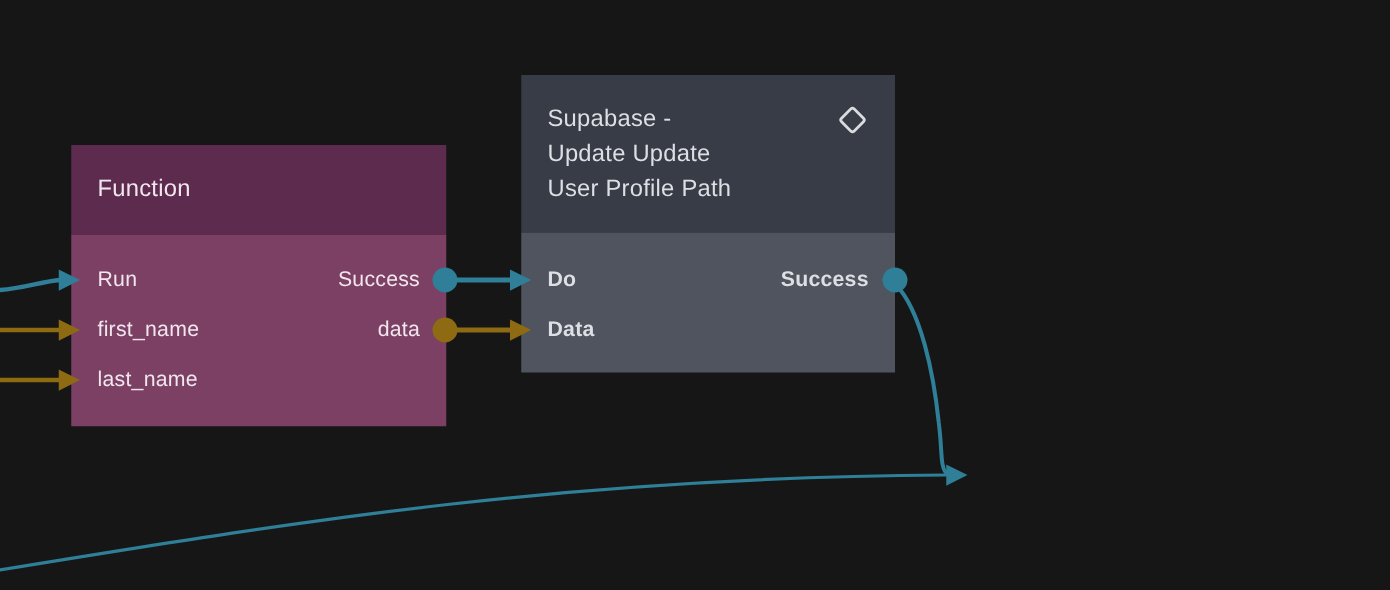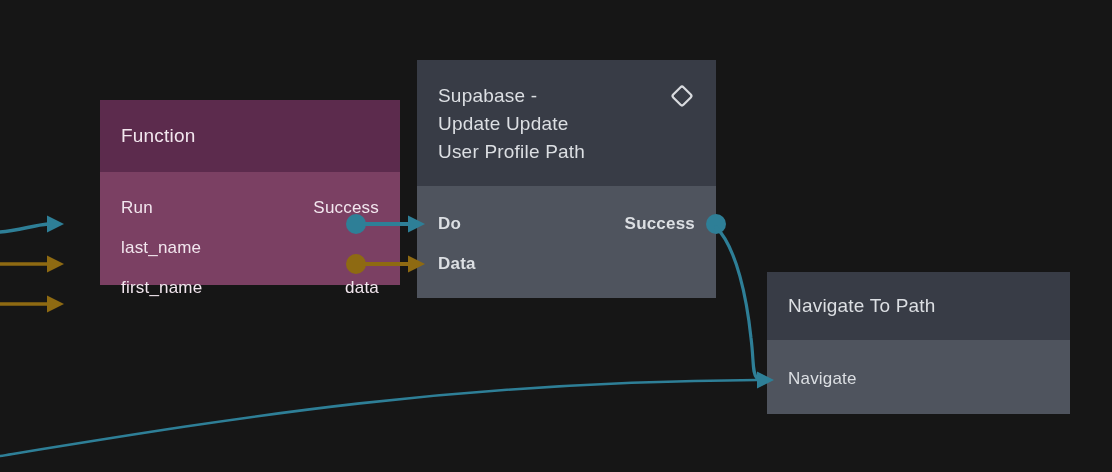--- a/index.html
+++ b/index.html
@@ -46,23 +46,23 @@
     height:40px;
     display:flex;
     align-items:center;
     justify-content:space-between;
     padding:0 21px;
     box-sizing:border-box;
   }
   .port-label{font-size:17px;letter-spacing:0.2px;}
 
   
-  .node-function{left:57px;top:100px;width:300px;height:225px;margin-left:43px;}
+  .node-function{left:57px;top:116px;width:300px;height:225px;}
   .node-function .node-header{height:72px;background:var(--function-header);color:var(--function-text);}
-  .node-function .node-body{height:113px;background:var(--function-body);color:var(--function-text);padding-top:16px;}
+  .node-function .node-body{height:153px;background:var(--function-body);color:var(--function-text);padding-top:16px;}
 
   
   .node-supabase{left:417px;top:60px;width:299px;height:238px;}
   .node-supabase .node-header{height:126px;background:var(--node-header);color:var(--node-text);align-items:flex-start;padding-top:22px;}
   .node-supabase .node-body{height:112px;background:var(--node-body);color:var(--node-text);padding-top:18px;font-weight:bold;}
   .title-lines span{display:block;}
   .header-icon{
     position:absolute;
     right:22px;top:24px;
     width:24px;height:24px;
@@ -88,26 +88,26 @@
   <div class="node node-function">
     <div class="node-header">
       <span class="node-title">Function</span>
     </div>
     <div class="node-body">
       <div class="port-row">
         <span class="port-label">Run</span>
         <span class="port-label">Success</span>
       </div>
       <div class="port-row">
+        <span class="port-label">first_name</span>
+        <span class="port-label">data</span>
+      </div>
+      <div class="port-row">
         <span class="port-label">last_name</span>
         <span class="port-label"></span>
-      </div>
-      <div class="port-row">
-        <span class="port-label">first_name</span>
-        <span class="port-label">data</span>
       </div>
     </div>
   </div>
 
   <div class="node node-supabase">
     <div class="node-header">
       <span class="node-title title-lines">
         <span>Supabase -</span>
         <span>Update Update</span>
         <span>User Profile Path</span>
@@ -121,31 +121,20 @@
         <span class="port-label">Do</span>
         <span class="port-label">Success</span>
       </div>
       <div class="port-row">
         <span class="port-label">Data</span>
         <span class="port-label"></span>
       </div>
     </div>
   </div>
 
-  <div class="node node-navigate">
-    <div class="node-header">
-      <span class="node-title">Navigate To Path</span>
-    </div>
-    <div class="node-body">
-      <div class="port-row">
-        <span class="port-label">Navigate</span>
-        <span class="port-label"></span>
-      </div>
-    </div>
-  </div>
 
   <svg class="wires" viewBox="0 0 1112 472">
 
     <path d="M0,232 C18,231 34,225 48,224" fill="none" style="stroke:var(--signal-wire)" stroke-width="3.6" stroke-linecap="round"></path>
     <path d="M64,224 L47,215.5 L47,232.5 Z" style="fill:var(--signal-wire)"></path>
 
     <path d="M0,264 L48,264" fill="none" style="stroke:var(--data-wire)" stroke-width="3.6" stroke-linecap="round"></path>
     <path d="M64,264 L47,255.5 L47,272.5 Z" style="fill:var(--data-wire)"></path>
 
     <path d="M0,304 L48,304" fill="none" style="stroke:var(--data-wire)" stroke-width="3.6" stroke-linecap="round"></path>

